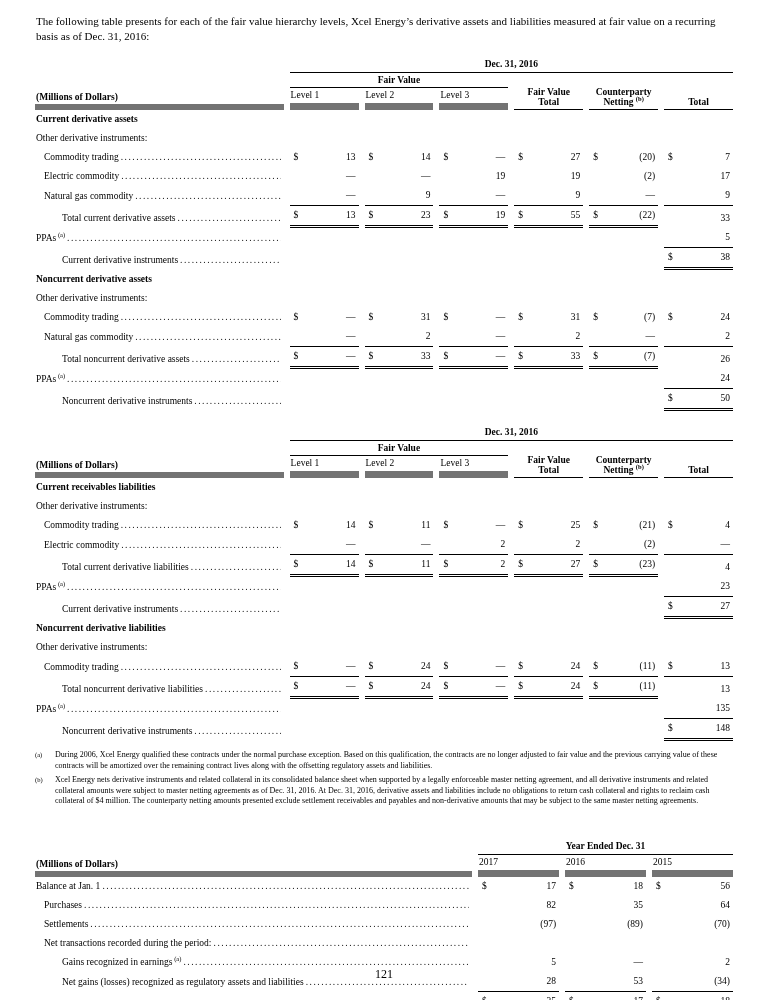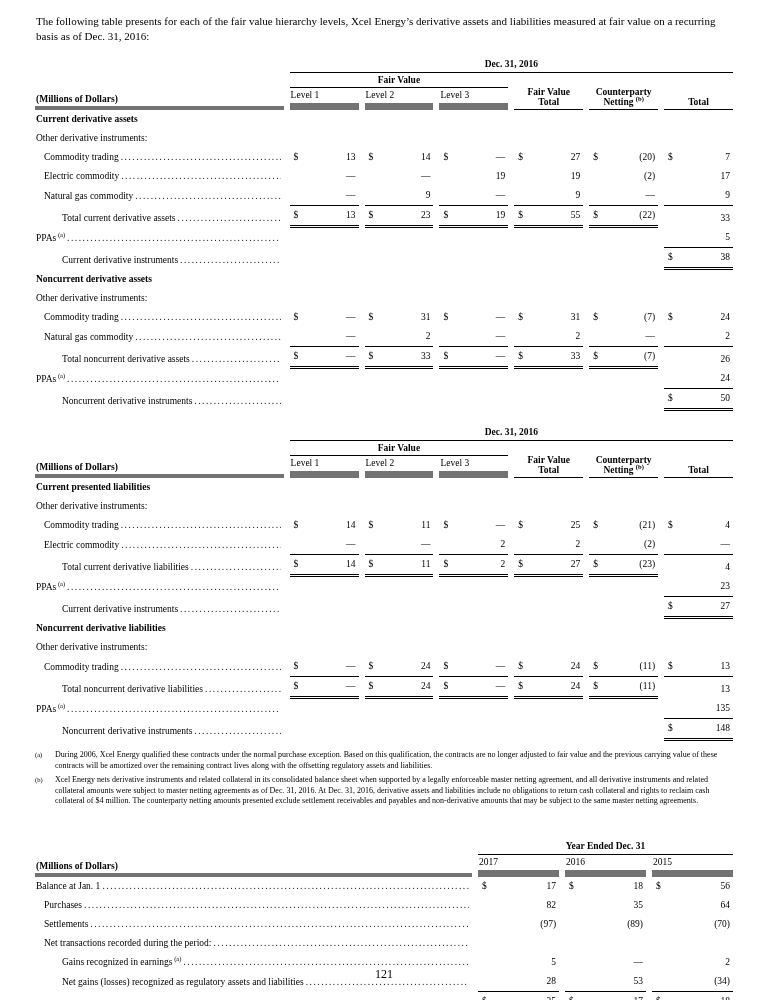--- a/index.html
+++ b/index.html
@@ -20,21 +20,21 @@
   .fvtable col.c-lbl { width:35%; }
   .fvtable col.c-num { width:9.7%; }
   .l3table col.c-lbl { width:61%; }
   .l3table col.c-num { width:11.3%; }
 
   
   td.phdr { font-weight:bold; text-align:center; border-bottom:1px solid #000; line-height:13px; vertical-align:bottom; }
   td.ghdr { font-weight:bold; text-align:center; border-bottom:1px solid #000; line-height:12px; vertical-align:bottom; }
   td.ch   { font-weight:normal; text-align:left; border-bottom:7px solid #737373; line-height:13px; vertical-align:bottom; }
   td.ch2  { font-weight:bold; text-align:center; border-bottom:1px solid #000; line-height:10px; vertical-align:bottom; padding-bottom:2px; }
-  td.lblhdr { font-weight:bold; vertical-align:bottom; border-bottom:4px solid #737373; line-height:12px; }
+  td.lblhdr { font-weight:bold; vertical-align:bottom; border-bottom:6px solid #737373; line-height:12px; }
 
   
   td.lbl { vertical-align:bottom; line-height:17px; }
   td.lbl.b { font-weight:bold; }
   .lblflex { display:flex; }
   td.ind1 .lblflex { padding-left:8px; }
   td.ind2 .lblflex { padding-left:26px; }
   .txt { white-space:nowrap; }
   .dots { flex:1 1 auto; overflow:hidden; white-space:nowrap; margin:0 2px; }
   .dots::after { content:"............................................................................................................................................"; letter-spacing:1.5px; }
@@ -557,21 +557,21 @@
       <tr>
         <td class="ch">Level 1</td>
         <td class="ch">Level 2</td>
         <td class="ch">Level 3</td>
       </tr>
     </thead>
     <tbody>
         <tr>
           <td class="lbl ind0 b">
             <div class="lblflex">
-              <span class="txt">Current presented liabilities</span>
+              <span class="txt">Current receivables liabilities</span>
             </div>
           </td>
           <td class="num"></td>
           <td class="num"></td>
           <td class="num"></td>
           <td class="num"></td>
           <td class="num"></td>
           <td class="num"></td>
         </tr>
         <tr>

